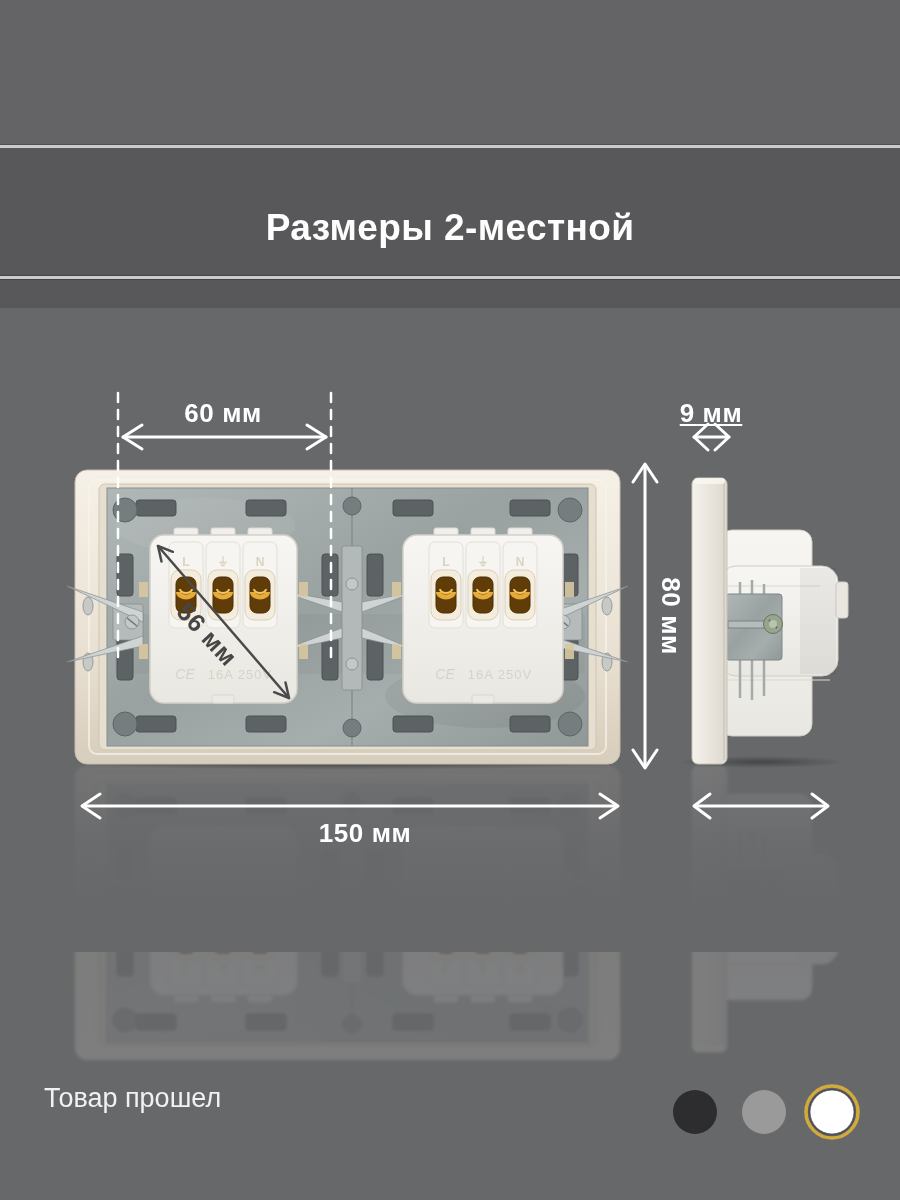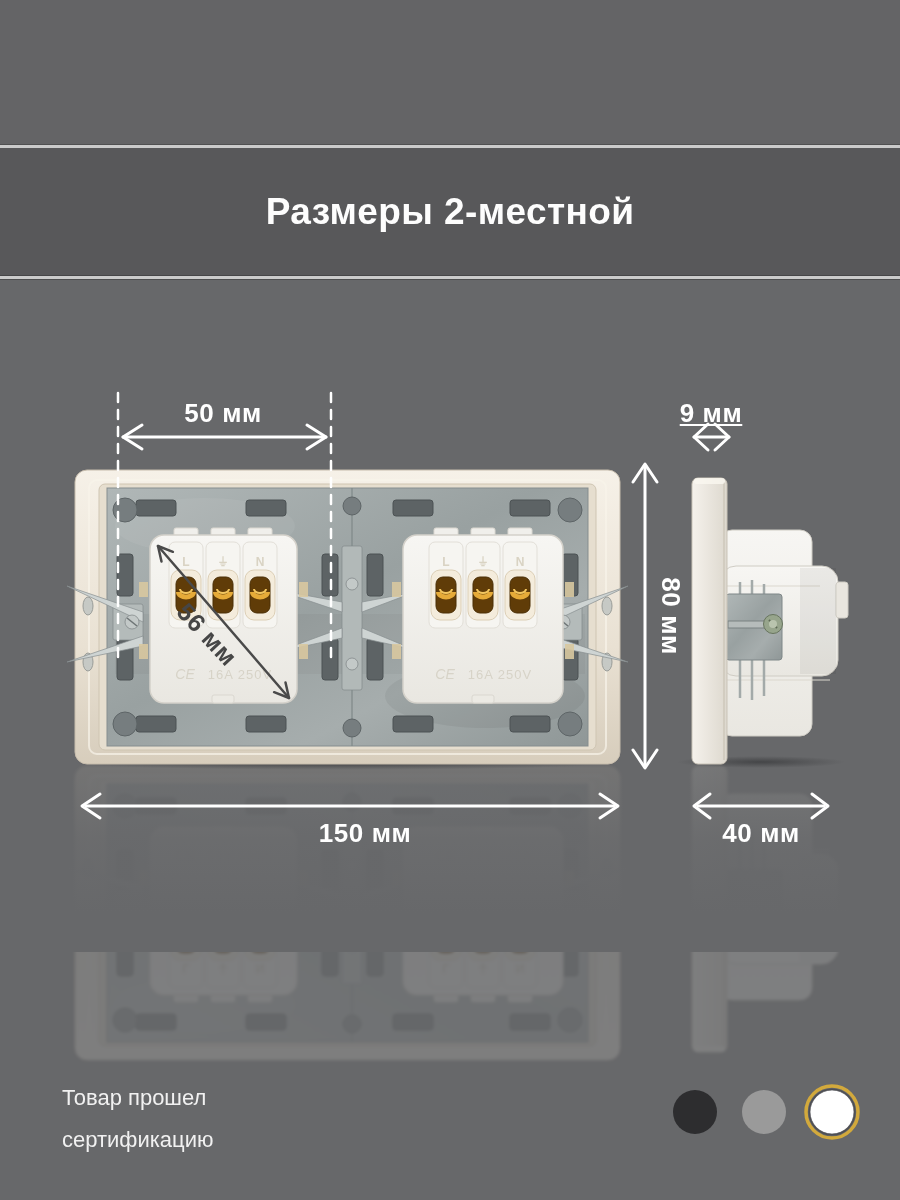--- a/index.html
+++ b/index.html
@@ -4,21 +4,21 @@
 <style>
   html,body{margin:0;padding:0;}
   body{font-family:"Liberation Sans","DejaVu Sans",sans-serif;}
   .canvas{position:relative;width:900px;height:1200px;background:#67686a;overflow:hidden;}
 
   
   .top-strip{position:absolute;left:0;top:0;width:900px;height:145px;background:#646466;}
   .sep{position:absolute;left:0;width:900px;height:3px;background:#cbcbcb;box-shadow:0 1px 0 rgba(0,0,0,.25), 0 -1px 0 rgba(0,0,0,.2);}
   .sep.s1{top:145px;}
   .sep.s2{top:276px;}
-  .title-band{position:absolute;left:0;top:148px;width:900px;height:128px;background:#58585a;
+  .title-band{position:absolute;left:0;top:148px;width:900px;height:160px;background:#58585a;
     display:flex;justify-content:center;align-items:center;gap:14px;}
   .title-band .tl{color:#fdfdfd;font-size:37px;line-height:44px;font-weight:600;letter-spacing:.4px;text-align:center;}
 
   
   .bv-photo{position:absolute;left:55px;top:466px;width:585px;height:300px;z-index:4;}
   .sv-photo{position:absolute;left:670px;top:466px;width:190px;height:300px;z-index:4;}
   .bv-reflect{position:absolute;left:55px;top:764px;width:585px;height:300px;z-index:1;opacity:.16;filter:blur(1.5px);}
   .sv-reflect{position:absolute;left:670px;top:764px;width:190px;height:300px;z-index:1;opacity:.16;filter:blur(1.5px);}
   .reflect-fade{position:absolute;left:0;top:762px;width:900px;height:190px;z-index:2;
     background:linear-gradient(180deg, rgba(103,104,106,.25) 0%, rgba(103,104,106,.8) 40%, #67686a 80%);}
@@ -29,21 +29,21 @@
 
   
   .ann-svg{position:absolute;left:60px;top:380px;width:810px;height:490px;z-index:5;}
   .dim-label{position:absolute;color:#ffffff;font-size:26px;font-weight:600;letter-spacing:.6px;
     text-align:center;z-index:6;}
   .dim-label.dark{color:#464646;}
   .rot90{transform:rotate(90deg);}
   .rot47{transform:rotate(47deg);}
 
   
-  .note{position:absolute;left:62px;top:1077px;color:#f1f1f1;font-size:22px;line-height:42px;font-weight:500;z-index:6;}
+  .note{position:absolute;left:44px;top:1077px;color:#f1f1f1;font-size:27px;line-height:42px;font-weight:500;z-index:6;}
   .swatches{position:absolute;left:660px;top:1078px;width:200px;height:68px;z-index:6;}
 </style>
 </head>
 <body>
 
 <div class="canvas">
 
   <div class="top-strip"></div>
   <div class="sep s1"></div>
   <div class="title-band">
@@ -284,30 +284,28 @@
           <polyline points="752,414 768,426 752,438"></polyline>
       </g>
     </g>
     <g stroke="#4a4a4a" stroke-width="2.5" fill="none" stroke-linecap="round" stroke-linejoin="round">
       <path d="M98,166 L229,318"></path>
       <polyline points="101.5,181.6 98,166 112.9,171.8"></polyline>
       <polyline points="225.5,302.4 229,318 214.1,312.2"></polyline>
     </g>
   </svg>
 
-  <div class="dim-label" style="left:133px;top:398px;width:180px;">50 мм</div>
+  <div class="dim-label" style="left:133px;top:398px;width:180px;">60 мм</div>
   <div class="dim-label" style="left:641px;top:398px;width:140px;text-decoration:underline;">9 мм</div>
   <div class="dim-label rot90" style="left:612px;top:602px;width:120px;height:28px;">80 мм</div>
   <div class="dim-label dark rot47" style="left:147px;top:620px;width:120px;font-size:25px;">56 мм</div>
   <div class="dim-label" style="left:275px;top:818px;width:180px;">150 мм</div>
-  <div class="dim-label" style="left:671px;top:818px;width:180px;">40 мм</div>
 
   <div class="note">
     <div>Товар прошел</div>
-    <div>сертификацию</div>
   </div>
 
   <svg class="swatches" viewBox="0 0 200 68" xmlns="http://www.w3.org/2000/svg">
     <circle cx="35" cy="34" r="22" fill="#2d2d2f"></circle>
     <circle cx="104" cy="34" r="22" fill="#9a9a9a"></circle>
     <g>
       <circle cx="172" cy="34" r="22" stroke="#8a8a8e" stroke-width="1" fill="#ffffff"></circle>
       <circle cx="172" cy="34" r="22.8" fill="none" stroke="#4e4f54" stroke-width="1.6"></circle>
       <circle cx="172" cy="34" r="26" fill="none" stroke-width="3.5" stroke="#d2a93c"></circle>
     </g>

